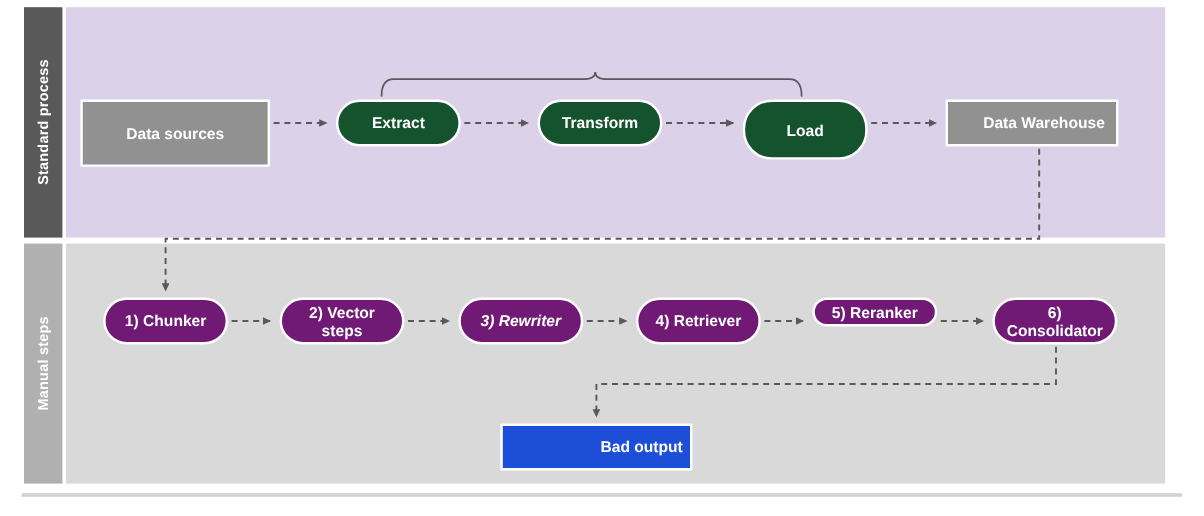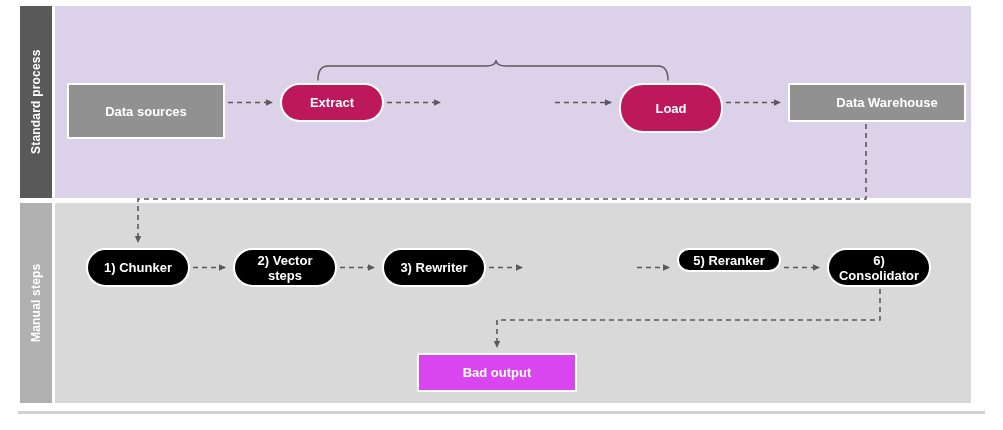--- a/index.html
+++ b/index.html
@@ -60,35 +60,35 @@
     font-weight: bold;
     font-size: 13px;
     line-height: 15px;
     box-sizing: border-box;
     border: 2px solid #ffffff;
     padding: 0 6px;
   }
   .rect   { border-radius: 1px; }
   .pill   { border-radius: 24px; }
   .gray   { background: #919191; }
-  .purple { background: #be185d; }
-  .pillgray { background: #000000; }
-  .yellow { background: #d946ef; }
+  .purple { background: #14532d; }
+  .pillgray { background: #701a75; }
+  .yellow { background: #1d4ed8; justify-content: flex-end; }
 
   
   #node-data-sources   { left: 67px;  top: 83px;  width: 158px; height: 56px; }
   #node-extract        { left: 280px; top: 83px;  width: 104px; height: 39px; }
   #node-transform      { left: 448px; top: 83px;  width: 104px; height: 39px; }
   #node-load           { left: 619px; top: 83px;  width: 104px; height: 50px; }
-  #node-data-warehouse { left: 788px; top: 83px;  width: 178px; height: 39px; padding-left: 26px; }
+  #node-data-warehouse { left: 788px; top: 83px;  width: 144px; height: 39px; padding-left: 26px; }
 
   
   #node-chunker      { left: 86px;  top: 248px; width: 104px; height: 39px; }
   #node-vectorstore  { left: 233px; top: 248px; width: 104px; height: 39px; }
-  #node-rewriter     { left: 382px; top: 248px; width: 104px; height: 39px; }
+  #node-rewriter     { left: 382px; top: 248px; width: 104px; height: 39px; font-style: italic; }
   #node-retriever    { left: 530px; top: 248px; width: 104px; height: 39px; }
   #node-reranker     { left: 677px; top: 248px; width: 104px; height: 24px; }
   #node-consolidator { left: 827px; top: 248px; width: 104px; height: 39px; }
   #node-bad-output   { left: 417px; top: 353px; width: 160px; height: 39px; }
 
   
   #etl-caption {
     position: absolute;
     left: 420px; top: 44px;
     width: 150px;
@@ -146,20 +146,23 @@
 
 
   <div class="node rect gray" id="node-data-sources">
     <span>Data sources</span>
   </div>
 
   <div class="node pill purple" id="node-extract">
     <span>Extract</span>
   </div>
 
+  <div class="node pill purple" id="node-transform">
+    <span>Transform</span>
+  </div>
 
   <div class="node pill purple" id="node-load">
     <span>Load</span>
   </div>
 
   <div class="node rect gray" id="node-data-warehouse">
     <span>Data Warehouse</span>
   </div>
 
   <div class="node pill pillgray" id="node-chunker">
@@ -170,20 +173,23 @@
     <span>
       <span>2) Vector</span><br>
       <span>steps</span>
     </span>
   </div>
 
   <div class="node pill pillgray" id="node-rewriter">
     <span>3) Rewriter</span>
   </div>
 
+  <div class="node pill pillgray" id="node-retriever">
+    <span>4) Retriever</span>
+  </div>
 
   <div class="node pill pillgray" id="node-reranker">
     <span>5) Reranker</span>
   </div>
 
   <div class="node pill pillgray" id="node-consolidator">
     <span>
       <span>6)</span><br>
       <span>Consolidator</span>
     </span>

